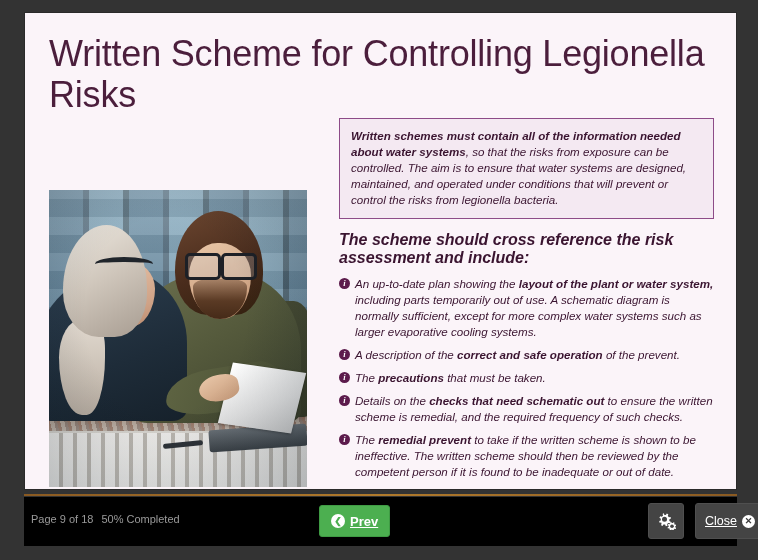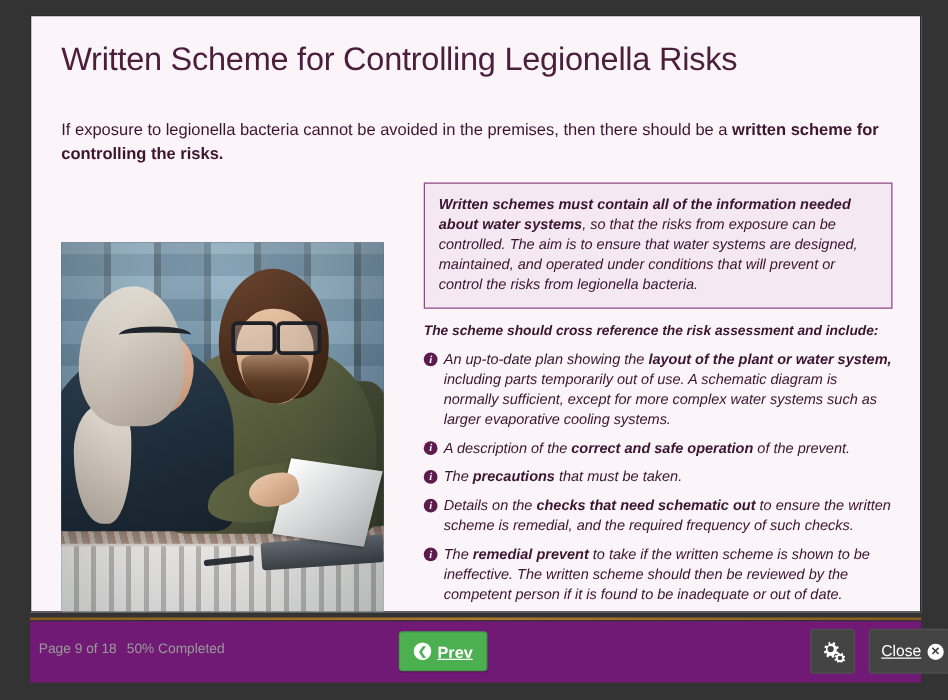--- a/index.html
+++ b/index.html
@@ -32,26 +32,26 @@
 
   #slide-inner {
     position: absolute;
     left: 0; top: 0;
     width: 713px; height: 478px;
     padding: 20px 24px 0 24px;
   }
 
   
   #page-title {
-    font-size: 26px;
+    font-size: 36px;
     font-weight: normal;
     color: #4b1e3c;
     letter-spacing: -0.2px;
     line-height: 1.15;
-    margin-bottom: 32px;
+    margin-bottom: 2px;
   }
 
   
   #intro-text {
     font-size: 13.2px;
     color: #3d1531;
     line-height: 1.42;
     max-width: 655px;
     margin-bottom: 14px;
   }
@@ -241,21 +241,21 @@
     background: #f4e9f2;
     padding: 9px 11px 10px 11px;
     font-size: 11.6px;
     line-height: 1.38;
     color: #3a1430;
     margin-bottom: 12px;
   }
   #callout-box b { font-weight: bold; }
 
   #subhead {
-    font-size: 11px;
+    font-size: 16px;
     font-weight: bold;
     color: #3a1430;
     margin-bottom: 9px;
   }
 
   
   #bullet-list { list-style: none; }
   .bullet-item {
     position: relative;
     padding-left: 16px;
@@ -284,21 +284,21 @@
     position: absolute;
     left: 24px; top: 494px;
     width: 713px; height: 2px;
     background: linear-gradient(90deg, #8a5a22 0%, #b07a2c 50%, #8a5a22 100%);
   }
 
   #footer-bar {
     position: absolute;
     left: 24px; top: 497px;
     width: 713px; height: 49px;
-    background: #701a75;
+    background: #000000;
   }
 
   #status-text {
     position: absolute;
     left: 7px; top: 16px;
     font-size: 11px;
     color: #9a9a9a;
     white-space: nowrap;
   }
   #status-text .sep { display: inline-block; width: 8px; }
@@ -379,21 +379,20 @@
 </head>
 <body>
 
 <div id="course-frame">
 
   <div id="slide-panel">
     <div id="slide-inner">
 
       <h1 id="page-title">Written Scheme for Controlling Legionella Risks</h1>
 
-      <p id="intro-text"><span>If exposure to legionella bacteria cannot be avoided in the premises, then there should be a </span><b>written scheme for controlling the risks.</b></p>
 
       <div id="body-columns">
 
         <div id="photo-figure">
           <div class="ph-layer" id="ph-bg"></div>
           <div class="ph-layer" id="ph-bg2"></div>
           <div class="ph-layer" id="ph-desk"></div>
           <div class="ph-layer" id="ph-desk-grain"></div>
           <div class="ph-layer" id="ph-desk-front"></div>
           <div class="ph-layer" id="ph-m-shoulder"></div>

